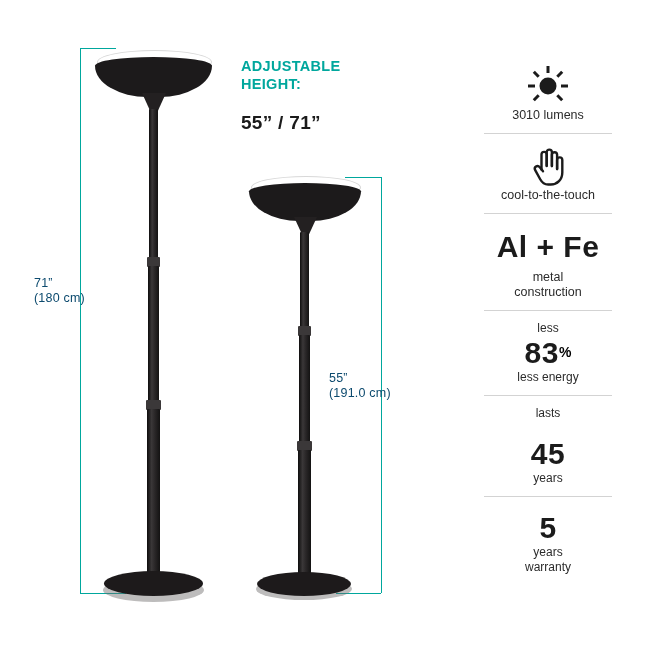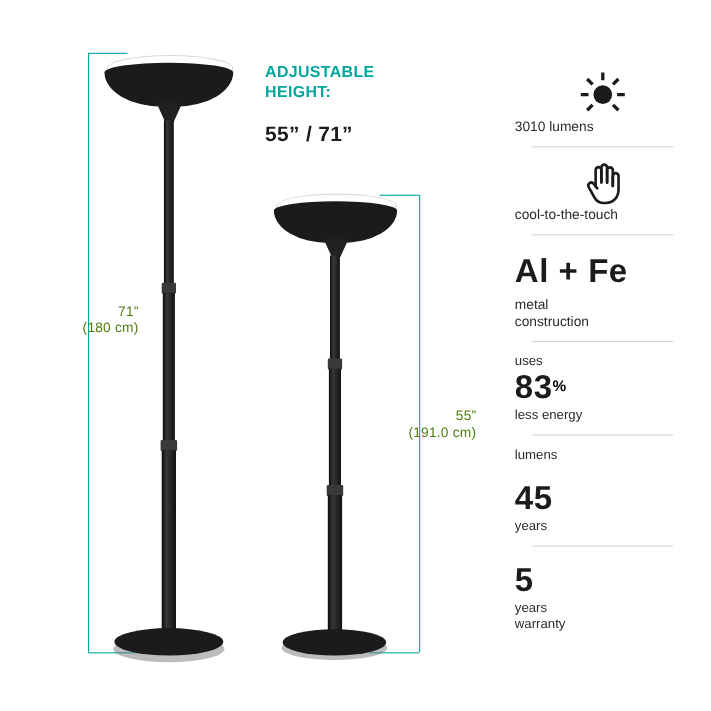--- a/index.html
+++ b/index.html
@@ -14,24 +14,24 @@
     position: relative;
     width: 646px;
     height: 646px;
     background: #ffffff;
     overflow: hidden;
   }
 
   
   .abs { position: absolute; }
   .dim-text {
-    color: #4d7c0f;
+    color: #0c4a6e;
     font-size: 12.5px;
     line-height: 15px;
-    text-align: right;
+    text-align: left;
     letter-spacing: .2px;
   }
   .callout-title {
     color: #00a79d;
     font-size: 14.5px;
     font-weight: bold;
     line-height: 18px;
     letter-spacing: .3px;
   }
   .callout-value {
@@ -86,20 +86,21 @@
     border-radius: 50%;
     opacity: .45;
   }
 
   
   #features {
     position: absolute;
     left: 468px;
     top: 60px;
     width: 160px;
+    text-align: center;
   }
   .feature {
     padding: 4px 0 8px 0;
   }
   .divider {
     height: 1px;
     background: #d3d3d3;
     margin: 2px 16px 6px 16px;
   }
   .feat-label {
@@ -234,30 +235,30 @@
     <div class="divider"></div>
 
     <div class="feature">
       <div class="feat-big" style="margin-top:6px;">Al + Fe</div>
       <div class="feat-label" style="margin-top:6px;">metal</div>
       <div class="feat-label">construction</div>
     </div>
     <div class="divider"></div>
 
     <div class="feature">
-      <div class="feat-small-label">uses</div>
+      <div class="feat-small-label">less</div>
       <div>
         <span class="feat-big">83</span><span class="sup">%</span>
       </div>
       <div class="feat-small-label">less energy</div>
     </div>
     <div class="divider"></div>
 
     <div class="feature">
-      <div class="feat-small-label">lumens</div>
+      <div class="feat-small-label">lasts</div>
       <div class="feat-big">45</div>
       <div class="feat-small-label">years</div>
     </div>
     <div class="divider"></div>
 
     <div class="feature">
       <div class="feat-big" style="margin-top:4px;">5</div>
       <div class="feat-small-label">years</div>
       <div class="feat-small-label">warranty</div>
     </div>

